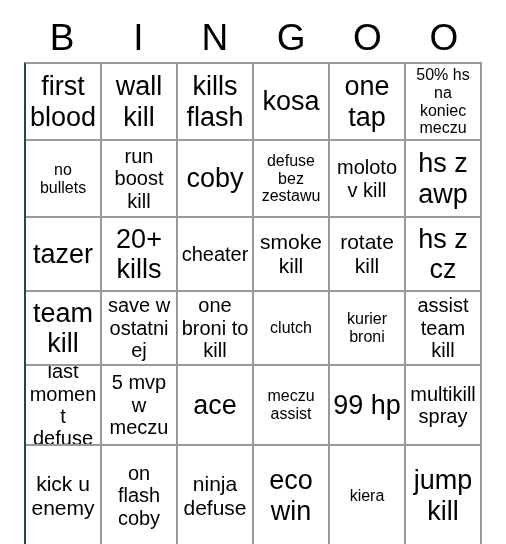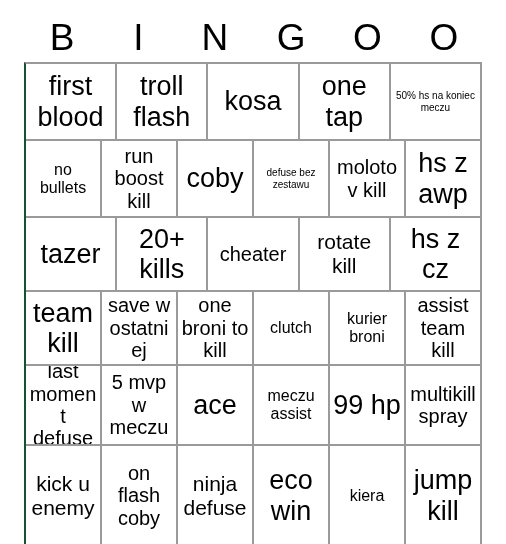--- a/index.html
+++ b/index.html
@@ -72,21 +72,21 @@
   .r2 .cell { height: 74px; }
   .r3 .cell { height: 74px; }
   .r4 .cell { height: 80px; }
   .r5 .cell { height: 101px; }
 
   
   .fs-xl  { font-size: 27px; }
   .fs-lg  { font-size: 16px; }
   .fs-md  { font-size: 21px; }
   .fs-sm  { font-size: 20px; }
-  .fs-xs  { font-size: 10px; }
+  .fs-xs  { font-size: 16px; }
 </style>
 </head>
 <body>
 
 <div class="card">
 
   <div class="header-row">
     <div class="header-cell">B</div>
     <div class="header-cell">I</div>
     <div class="header-cell">N</div>
@@ -95,21 +95,24 @@
     <div class="header-cell">O</div>
   </div>
 
   <div class="grid">
 
     <div class="grid-row r0">
       <div class="cell">
           <span class="cell-text fs-xl">first blood</span>
         </div>
       <div class="cell">
-          <span class="cell-text fs-xl">troll flash</span>
+          <span class="cell-text fs-xl">wall kill</span>
+        </div>
+      <div class="cell">
+          <span class="cell-text fs-xl">kills flash</span>
         </div>
       <div class="cell">
           <span class="cell-text fs-xl">kosa</span>
         </div>
       <div class="cell">
           <span class="cell-text fs-xl">one tap</span>
         </div>
       <div class="cell">
           <span class="cell-text fs-xs">50% hs na koniec meczu</span>
         </div>
@@ -138,20 +141,23 @@
 
     <div class="grid-row r2">
       <div class="cell">
           <span class="cell-text fs-xl">tazer</span>
         </div>
       <div class="cell">
           <span class="cell-text fs-xl">20+ kills</span>
         </div>
       <div class="cell">
           <span class="cell-text fs-sm">cheater</span>
+        </div>
+      <div class="cell">
+          <span class="cell-text fs-md">smoke kill</span>
         </div>
       <div class="cell">
           <span class="cell-text fs-md">rotate kill</span>
         </div>
       <div class="cell">
           <span class="cell-text fs-xl">hs z cz</span>
         </div>
     </div>
 
     <div class="grid-row r3">

